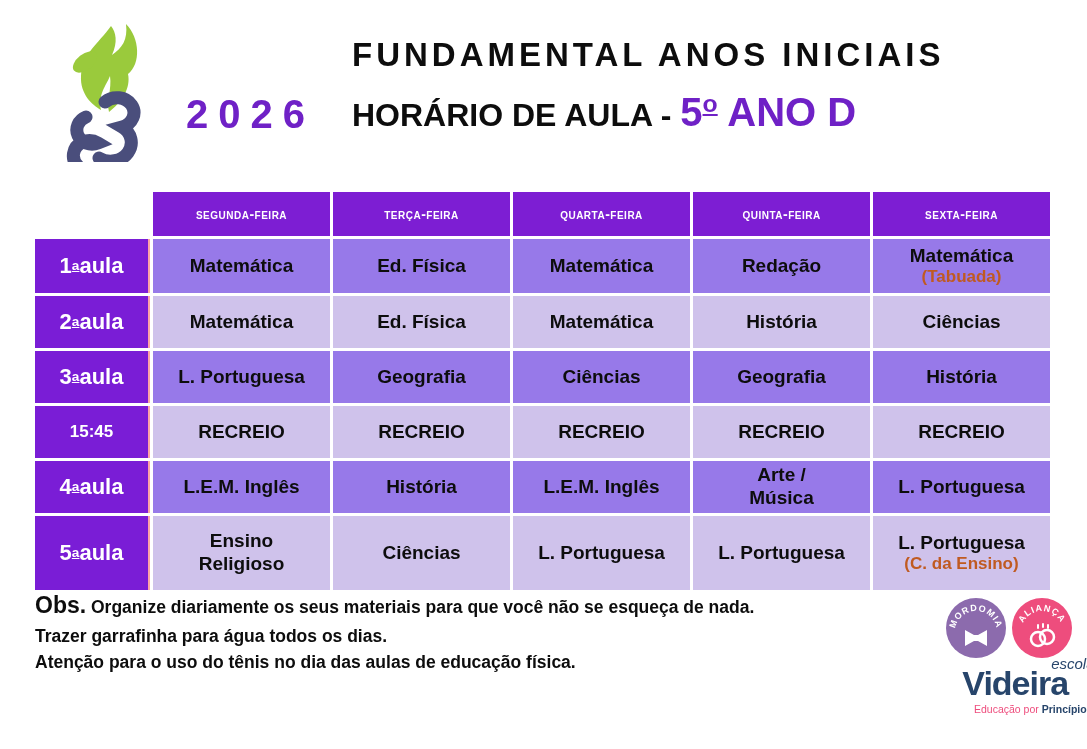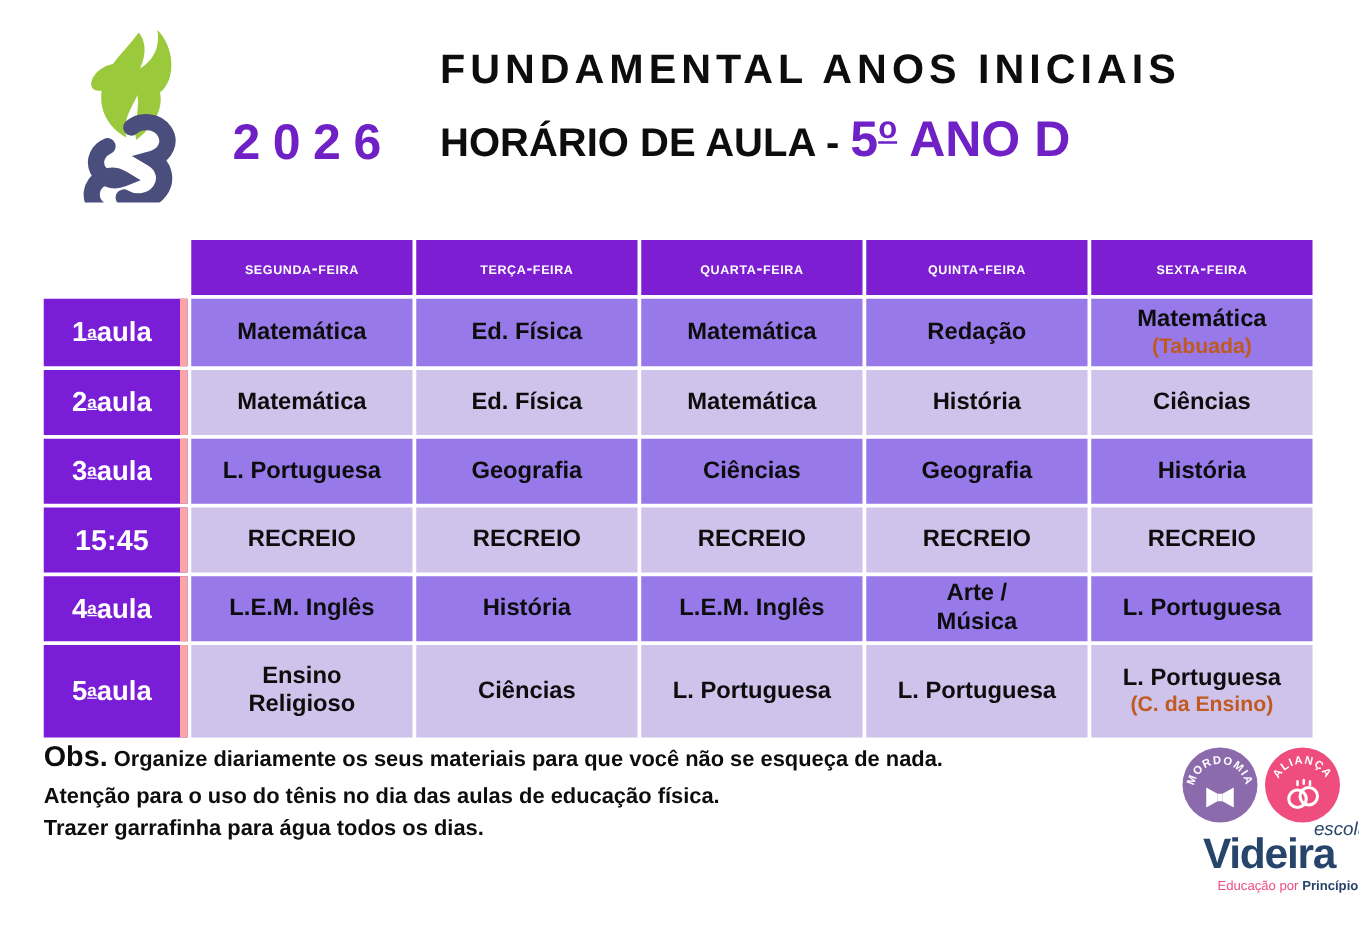--- a/index.html
+++ b/index.html
@@ -33,22 +33,22 @@
   
   .timetable{position:absolute;left:35px;top:192px;width:1015px;
     display:grid;grid-template-columns:115px repeat(5,1fr);
     grid-template-rows:44px 54px 52px 52px 52px 52px 74px;
     column-gap:3px;row-gap:3px;}
   .tt-corner{background:transparent;}
   .tt-day{background:var(--header-purple);color:#fff;display:flex;align-items:center;
     justify-content:center;font-weight:bold;font-size:14px;font-variant:small-caps;
     letter-spacing:.5px;text-transform:lowercase;}
   .tt-label{background:var(--label-purple);color:#fff;display:flex;align-items:center;
-    justify-content:center;font-weight:bold;font-size:22px;border-right:6px solid #fca5a5;}
-  .tt-label.time{font-size:23px;}
+    justify-content:center;font-weight:bold;font-size:22px;border-right:2px solid #fca5a5;}
+  .tt-label.time{font-size:17px;}
   .tt-cell{display:flex;flex-direction:column;align-items:center;justify-content:center;
     font-weight:bold;font-size:19px;line-height:1.2;text-align:center;white-space:pre-line;}
   .row-medium{background:var(--row-medium);}
   .row-light{background:var(--row-light);}
   .tt-note{font-size:17px;font-weight:bold;color:var(--note-orange);line-height:1.1;}
   .tt-note:empty{display:none;}
   .ord{font-size:.62em;vertical-align:super;text-decoration:underline;line-height:0;}
 
   
   .notes{position:absolute;left:35px;top:588px;width:880px;font-weight:bold;
@@ -136,22 +136,22 @@
     <div class="tt-cell row-light"><span>Ensino
 Religioso</span></div>
     <div class="tt-cell row-light"><span>Ciências</span></div>
     <div class="tt-cell row-light"><span>L. Portuguesa</span></div>
     <div class="tt-cell row-light"><span>L. Portuguesa</span></div>
     <div class="tt-cell row-light"><span>L. Portuguesa</span><span class="tt-note">(C. da Ensino)</span></div>
   </div>
 
   <div class="notes">
     <div><span class="obs">Obs.</span><span> Organize diariamente os seus materiais para que você não se esqueça de nada.</span></div>
+    <div>Trazer garrafinha para água todos os dias.</div>
     <div>Atenção para o uso do tênis no dia das aulas de educação física.</div>
-    <div>Trazer garrafinha para água todos os dias.</div>
   </div>
 
   <div class="brandblock">
     <div class="badges">
       <svg class="badge-svg" viewBox="0 0 64 64" aria-hidden="true">
         <circle cx="32" cy="32" r="30" fill="var(--badge-purple)"></circle>
         <defs>
             <path id="arcM" d="M11,36 a21,21 0 0 1 42,0"></path>
           </defs>
         <text font-size="9" font-weight="bold" fill="#fff" letter-spacing="1">

